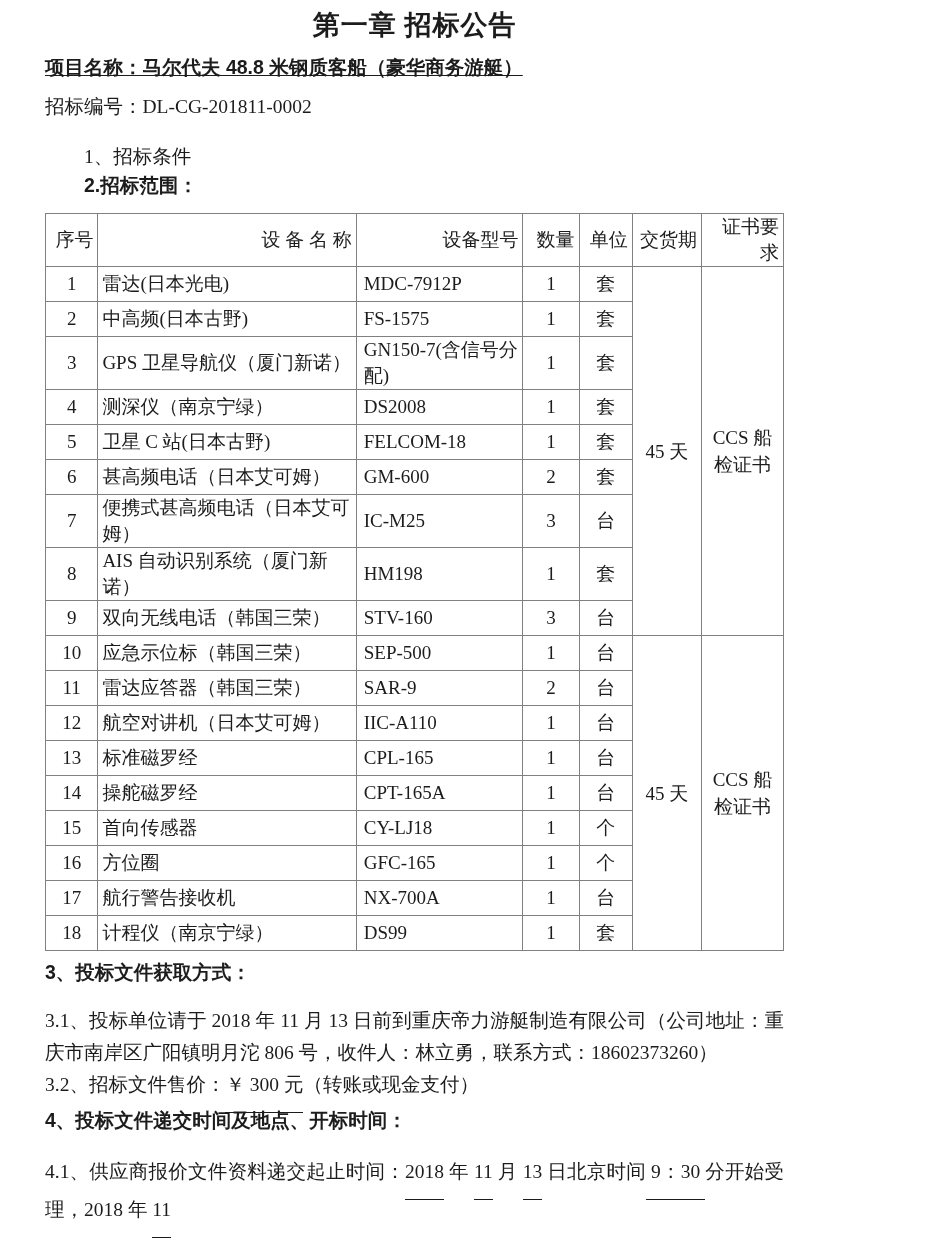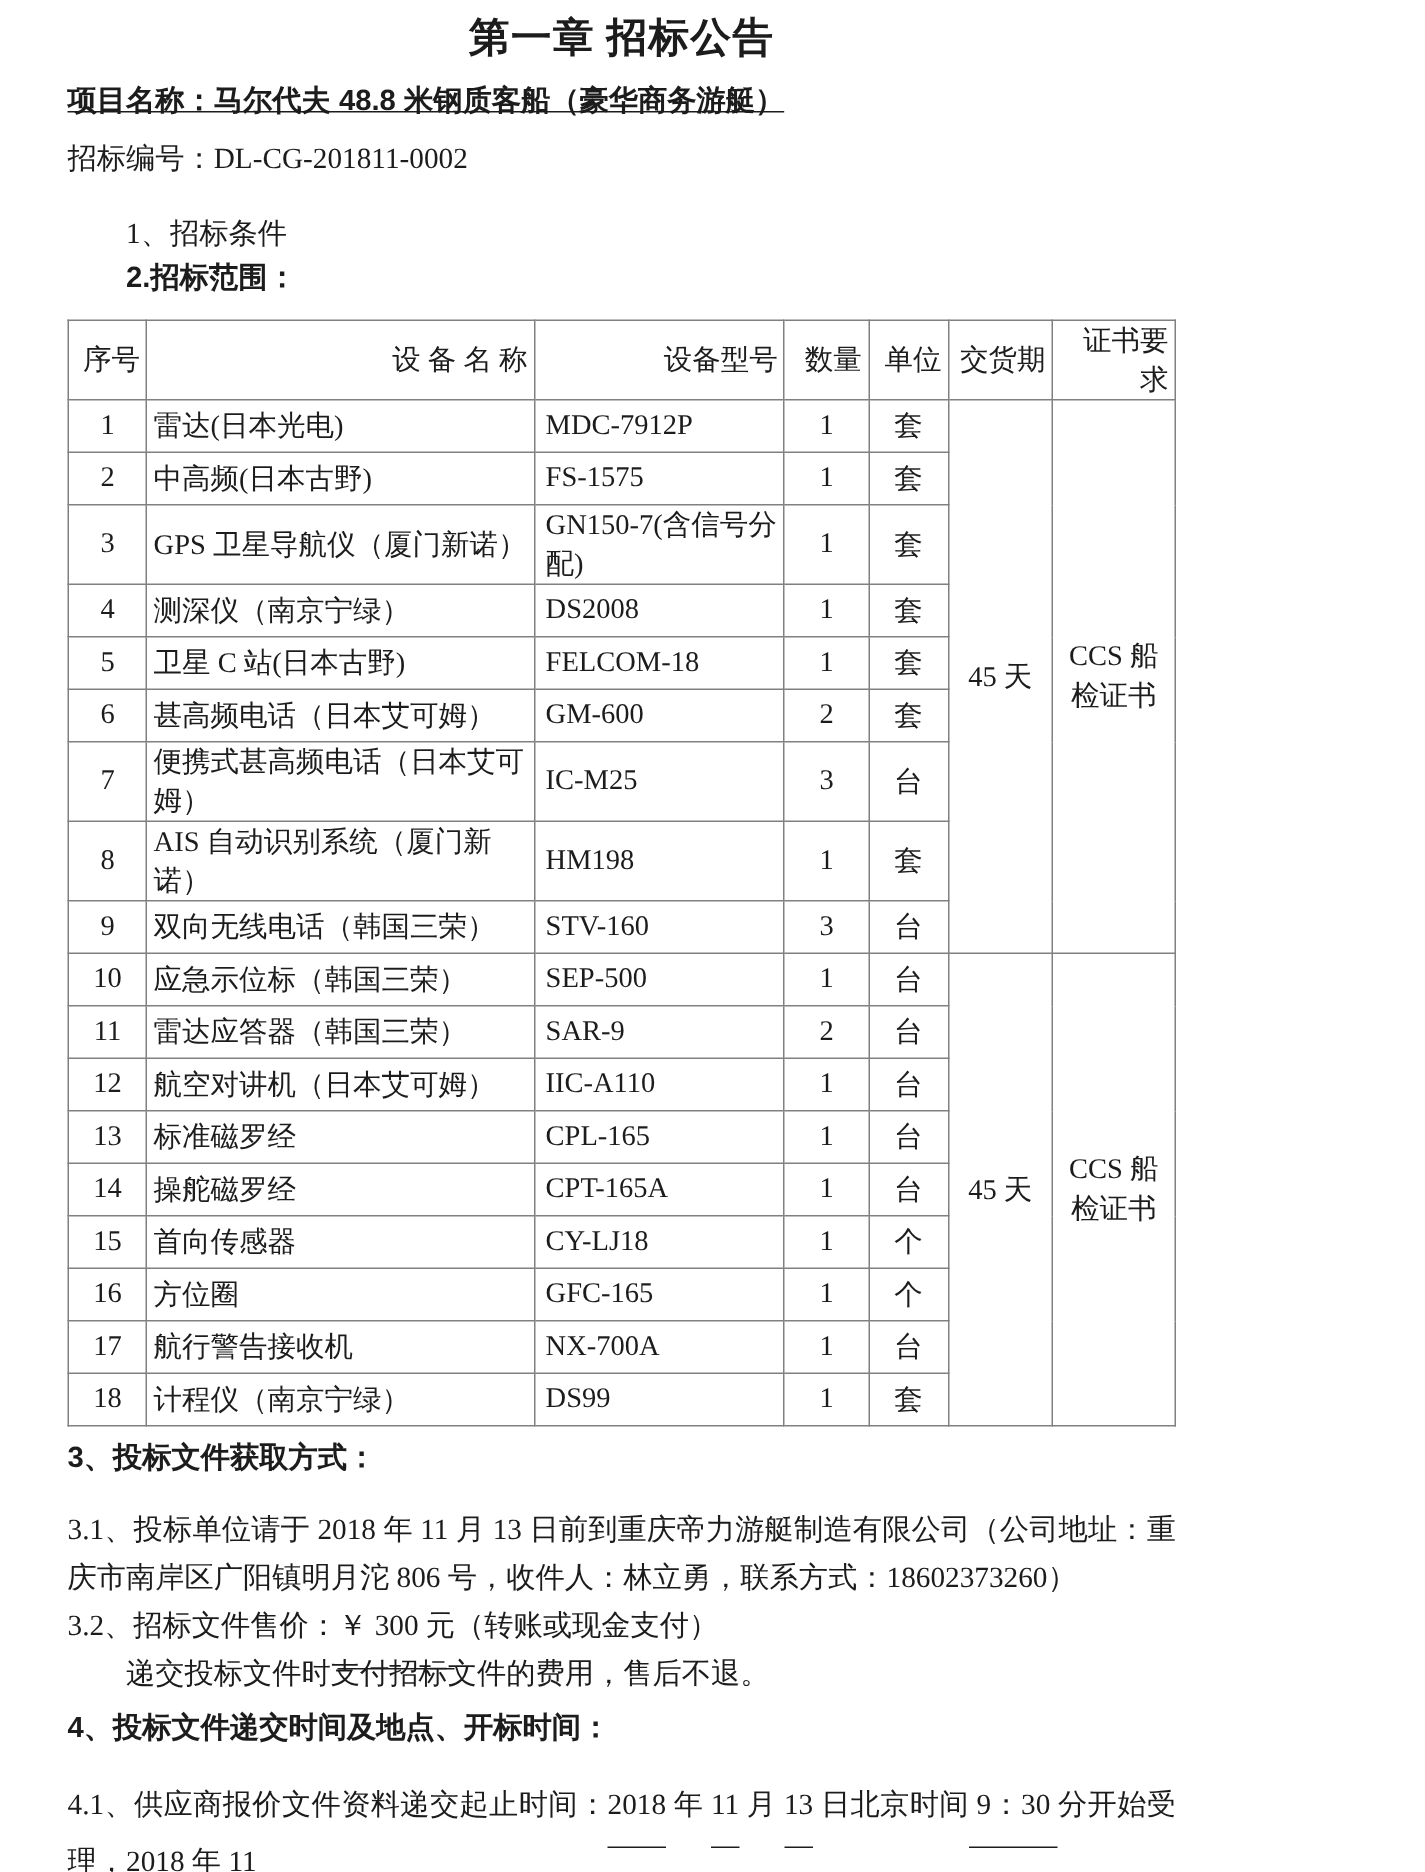--- a/index.html
+++ b/index.html
@@ -214,18 +214,17 @@
           <td class="c2">DS99</td>
           <td class="c3">1</td>
           <td class="c4">套</td>
         </tr>
       </tbody>
   </table>
 
   <p class="s3-head bold-sans">3、投标文件获取方式：</p>
   <p class="s3-item first">3.1、投标单位请于 2018 年 11 月 13 日前到重庆帝力游艇制造有限公司（公司地址：重庆市南岸区广阳镇明月沱 806 号，收件人：林立勇，联系方式：18602373260）</p>
   <p class="s3-item"><span>3.2、招标文件售价：</span><span class="u">￥ 300 元</span><span>（转账或现金支付）</span></p>
-  <p class="s3-note">递交投标文件时支付招标文件的费用，售后不退。</p>
 
   <p class="s4-head bold-sans">4、投标文件递交时间及地点、开标时间：</p>
   <p class="s4-item"><span>4.1、供应商报价文件资料递交起止时间：</span><span class="u">2018</span><span> 年 </span><span class="u">11</span><span> 月 </span><span class="u">13</span><span> 日北京时间</span><span class="u">&nbsp;9：30&nbsp;</span><span>分开始受理，2018 年 </span><span class="u">11</span><br></p>
 
 </div>
 
 </body></html>

